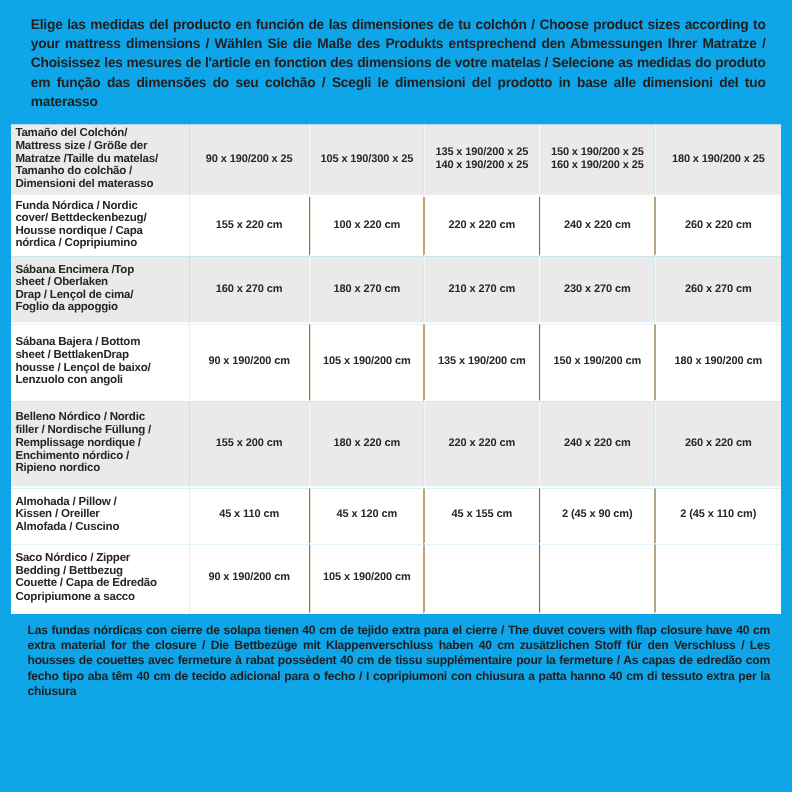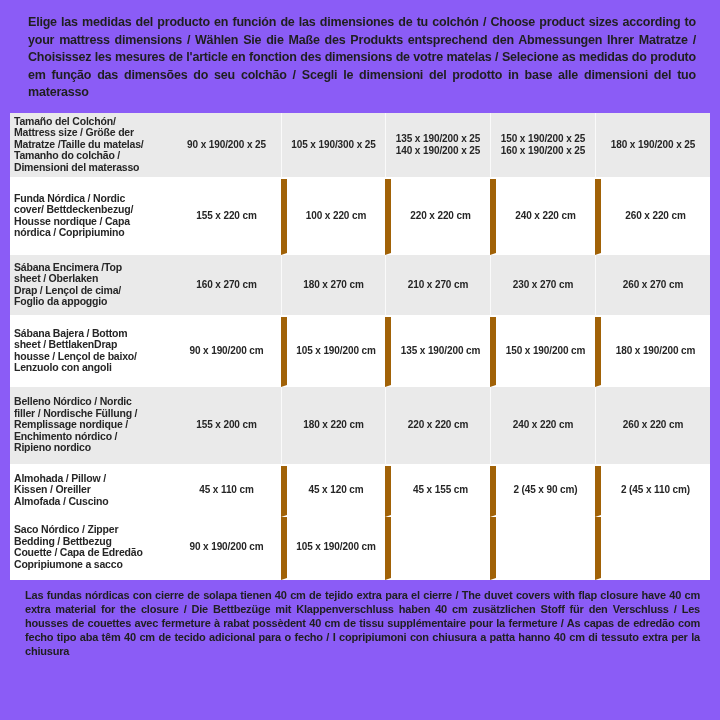--- a/index.html
+++ b/index.html
@@ -1,20 +1,20 @@
 <!DOCTYPE html>
 <html><head>
 <meta charset="utf-8">
 <style>
   html, body { margin: 0; padding: 0; background: #ffffff; }
   .page {
     position: relative;
     width: 720px;
     height: 720px;
-    background: #8b5cf6;
+    background: #0ea5e9;
     font-family: "Liberation Sans", sans-serif;
     color: #262626;
     overflow: hidden;
     box-sizing: border-box;
   }
   .intro {
     margin: 14px 24px 0 28px;
     font-size: 12.5px;
     line-height: 17.5px;
     font-weight: bold;
@@ -45,24 +45,24 @@
     text-align: left;
   }
   td.val {
     font-size: 10px;
     line-height: 12px;
     letter-spacing: -0.1px;
     text-align: center;
   }
   tr.shade td { background: #eaeaea; }
   tr.plain td { background: #ffffff; }
-  tr.plain td.sep { border-left: 6px solid #a16207; }
+  tr.plain td.sep { border-left: 1px solid #a16207; }
   tr.shade td.sep { border-left: 1px solid #fafafa; }
   tr.r1 td { height: 66px; }
-  tr.r2 td { height: 76px; }
+  tr.r2 td { height: 54px; }
   tr.r3 td { height: 62px; }
   tr.r4 td { height: 70px; }
   tr.r5 td { height: 79px; }
   tr.r6 td { height: 51px; }
   tr.r7 td { height: 64px; }
   tr.r8 td { height: 63px; }
   .note {
     margin: 8px 20px 0 25px;
     font-size: 11px;
     line-height: 14px;

